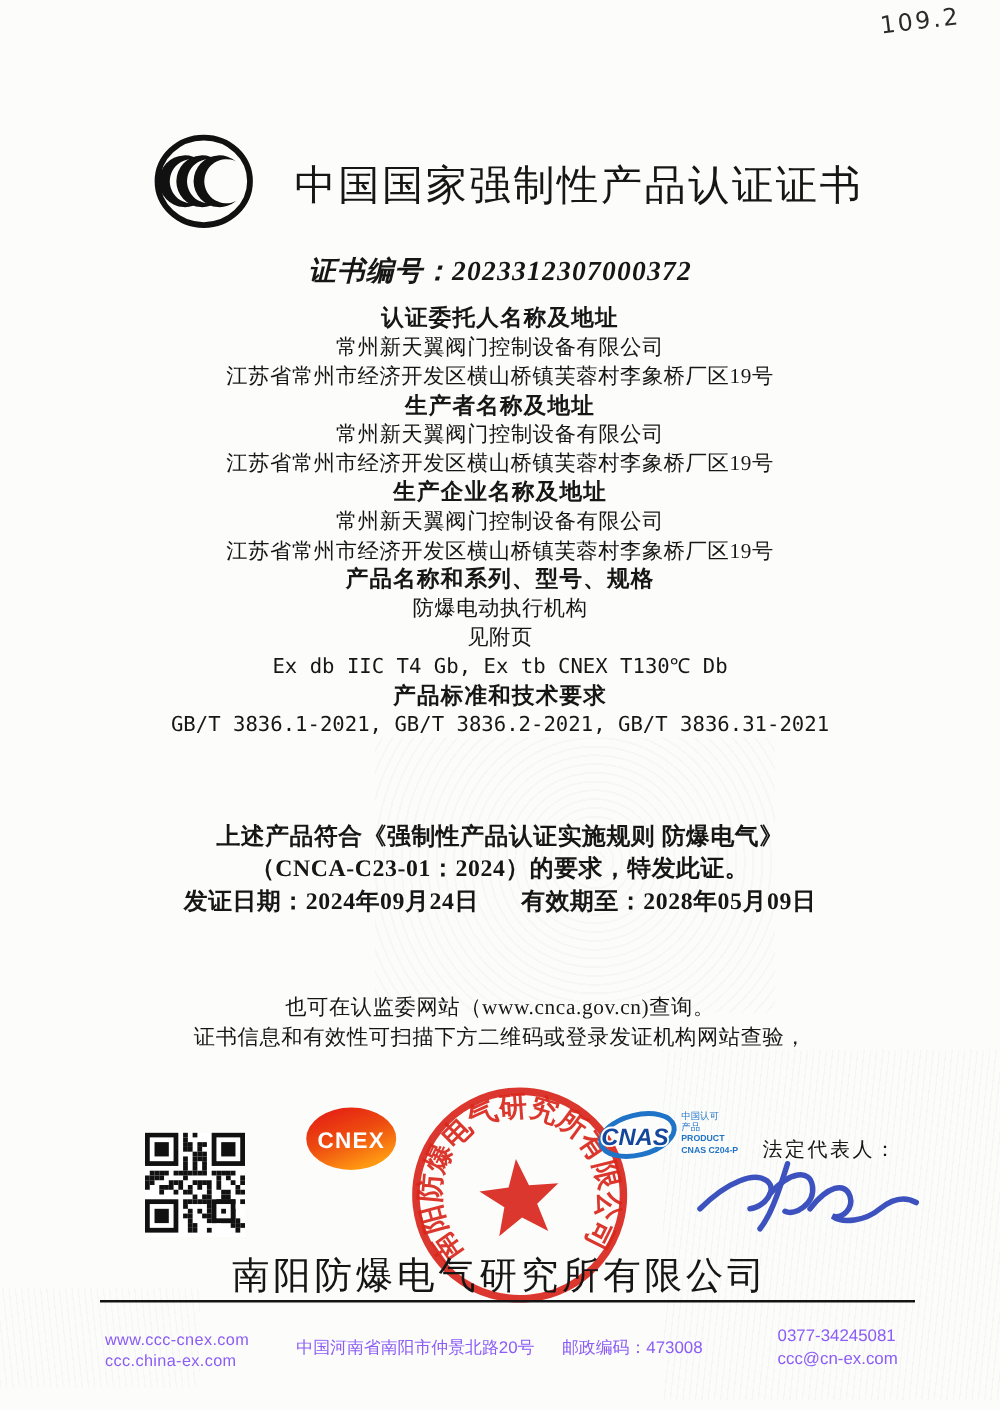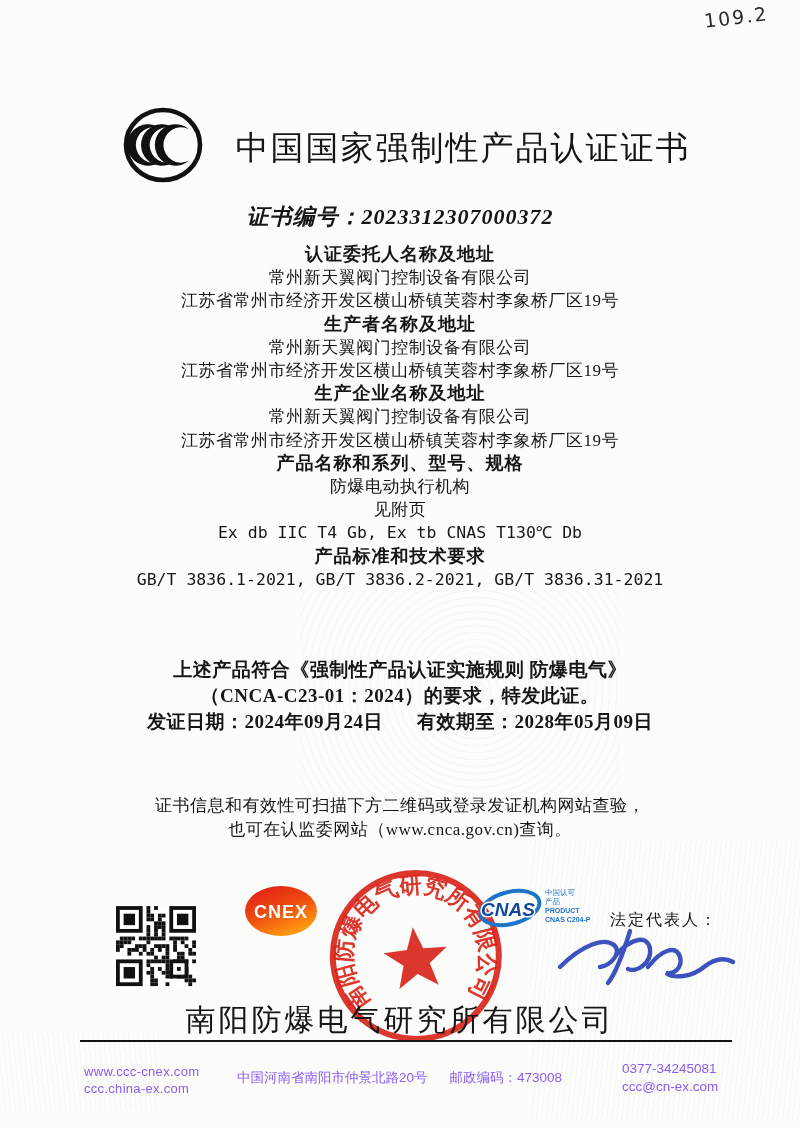--- a/index.html
+++ b/index.html
@@ -91,35 +91,35 @@
     <div class="sec-l">常州新天翼阀门控制设备有限公司</div>
     <div class="sec-l">江苏省常州市经济开发区横山桥镇芙蓉村李象桥厂区19号</div>
 
     <div class="sec-h">生产企业名称及地址</div>
     <div class="sec-l">常州新天翼阀门控制设备有限公司</div>
     <div class="sec-l">江苏省常州市经济开发区横山桥镇芙蓉村李象桥厂区19号</div>
 
     <div class="sec-h">产品名称和系列、型号、规格</div>
     <div class="sec-l">防爆电动执行机构</div>
     <div class="sec-l">见附页</div>
-    <div class="sec-l mono">Ex db IIC T4 Gb, Ex tb CNAS T130℃ Db</div>
+    <div class="sec-l mono">Ex db IIC T4 Gb, Ex tb CNEX T130℃ Db</div>
 
     <div class="sec-h">产品标准和技术要求</div>
     <div class="sec-l mono">GB/T 3836.1-2021, GB/T 3836.2-2021, GB/T 3836.31-2021</div>
   </div>
 
   <div class="body-block declaration">
     <div>上述产品符合《强制性产品认证实施规则 防爆电气》</div>
     <div>（CNCA-C23-01：2024）的要求，特发此证。</div>
     <div class="dates"><span>发证日期：</span><span>2024年09月24日</span><span class="gap"></span><span>有效期至：</span><span>2028年05月09日</span></div>
   </div>
 
   <div class="body-block notice">
+    <div>也可在认监委网站（www.cnca.gov.cn)查询。</div>
     <div>证书信息和有效性可扫描下方二维码或登录发证机构网站查验，</div>
-    <div>也可在认监委网站（www.cnca.gov.cn)查询。</div>
   </div>
 
   <div class="qr">
     <svg id="qrsvg" width="80" height="84" viewBox="0 0 84 88">
         <rect x="0" y="0" width="84" height="88" fill="#ffffff"></rect>
         <rect x="32" y="0" width="4" height="4" fill="#111"></rect>
         <rect x="40" y="0" width="4" height="4" fill="#111"></rect>
         <rect x="32" y="4" width="4" height="4" fill="#111"></rect>
         <rect x="32" y="8" width="4" height="4" fill="#111"></rect>
         <rect x="36" y="8" width="4" height="4" fill="#111"></rect>

